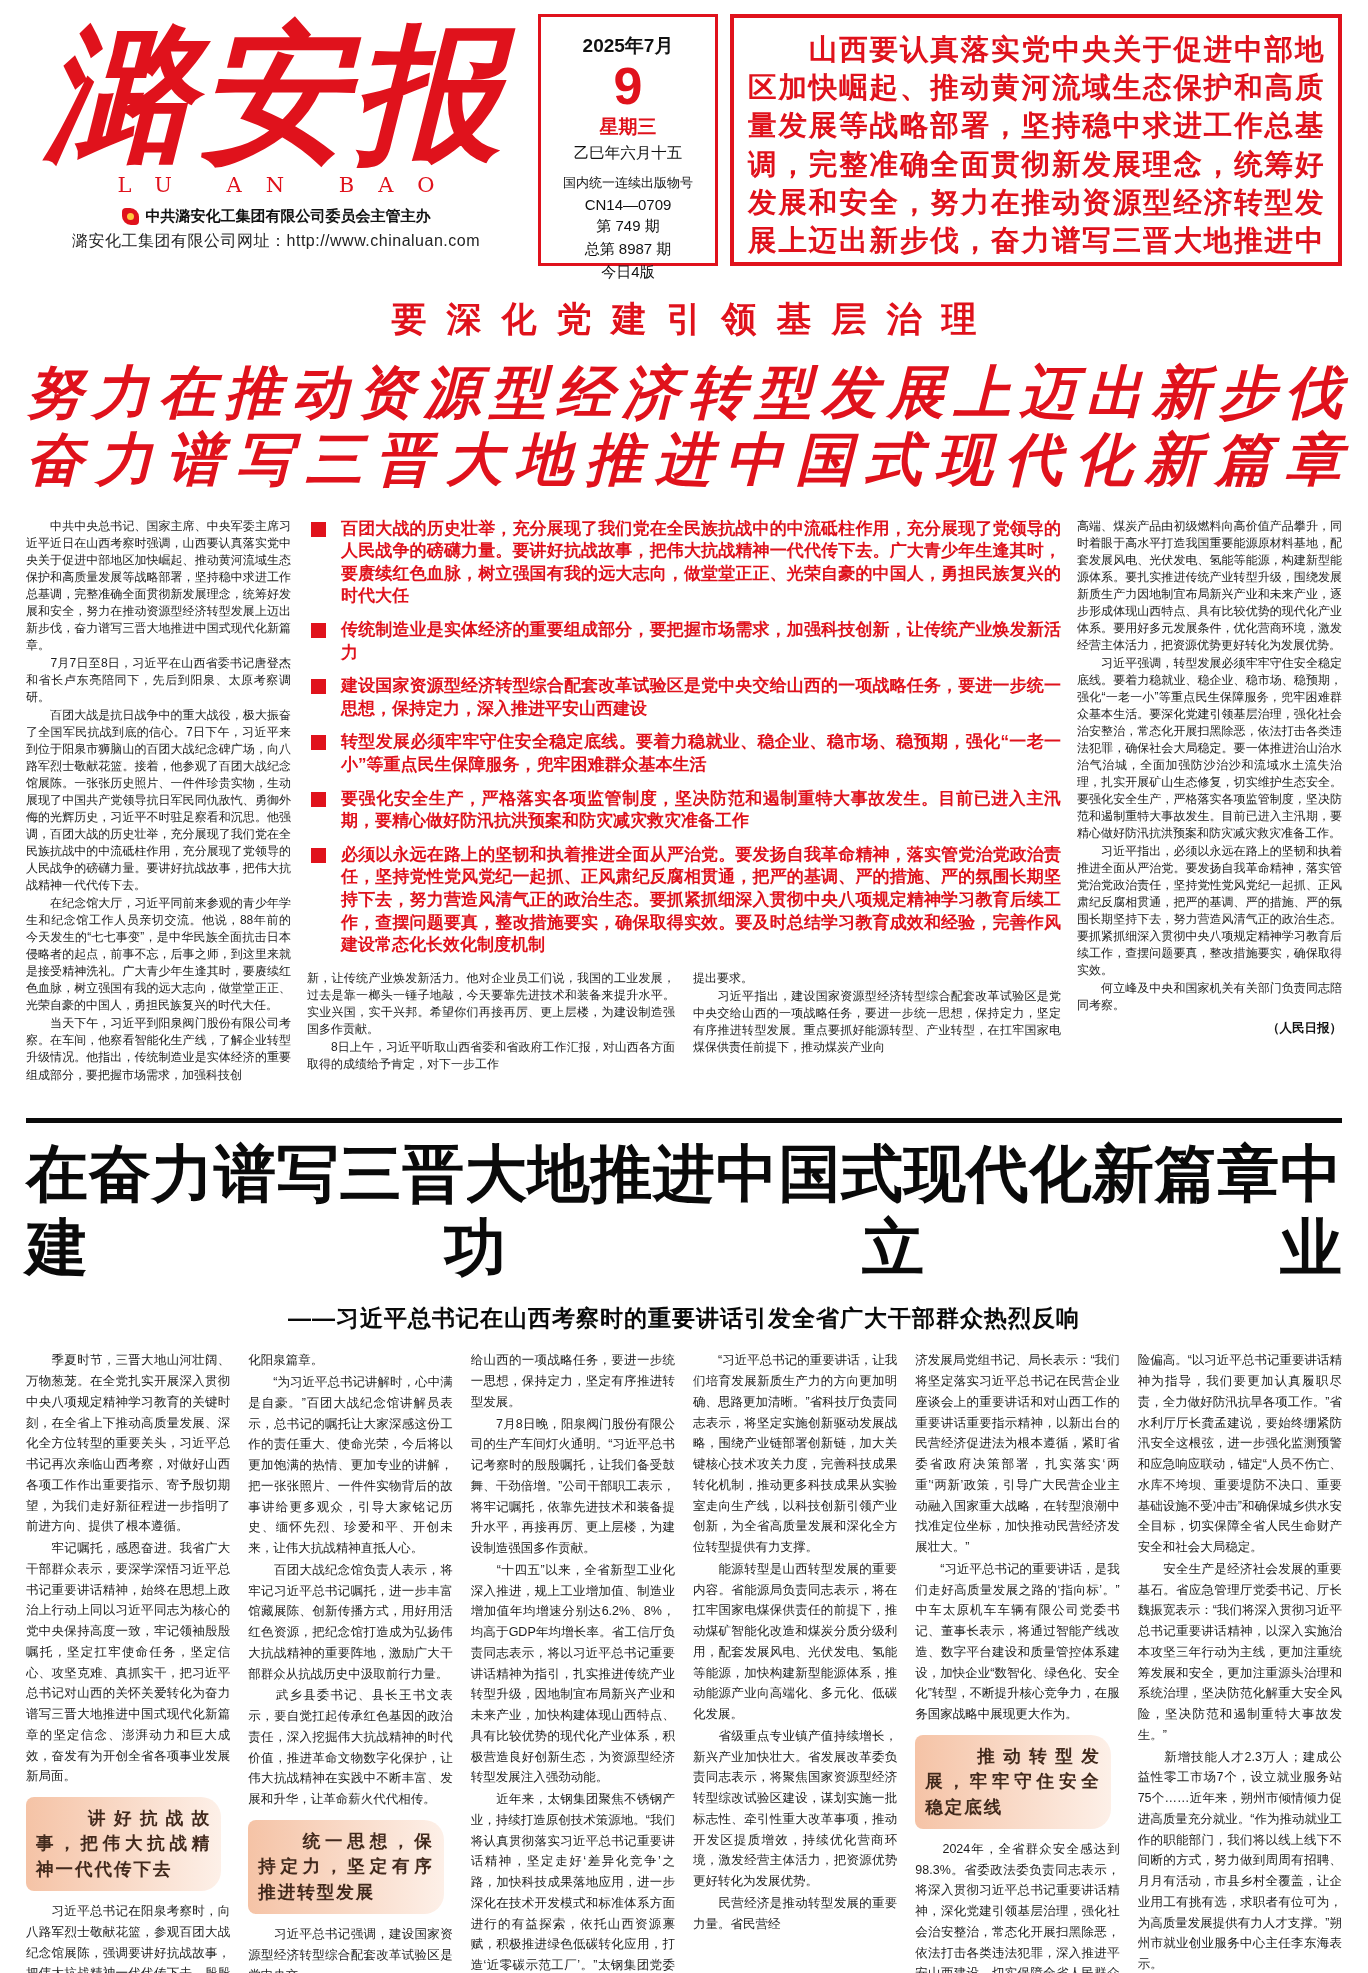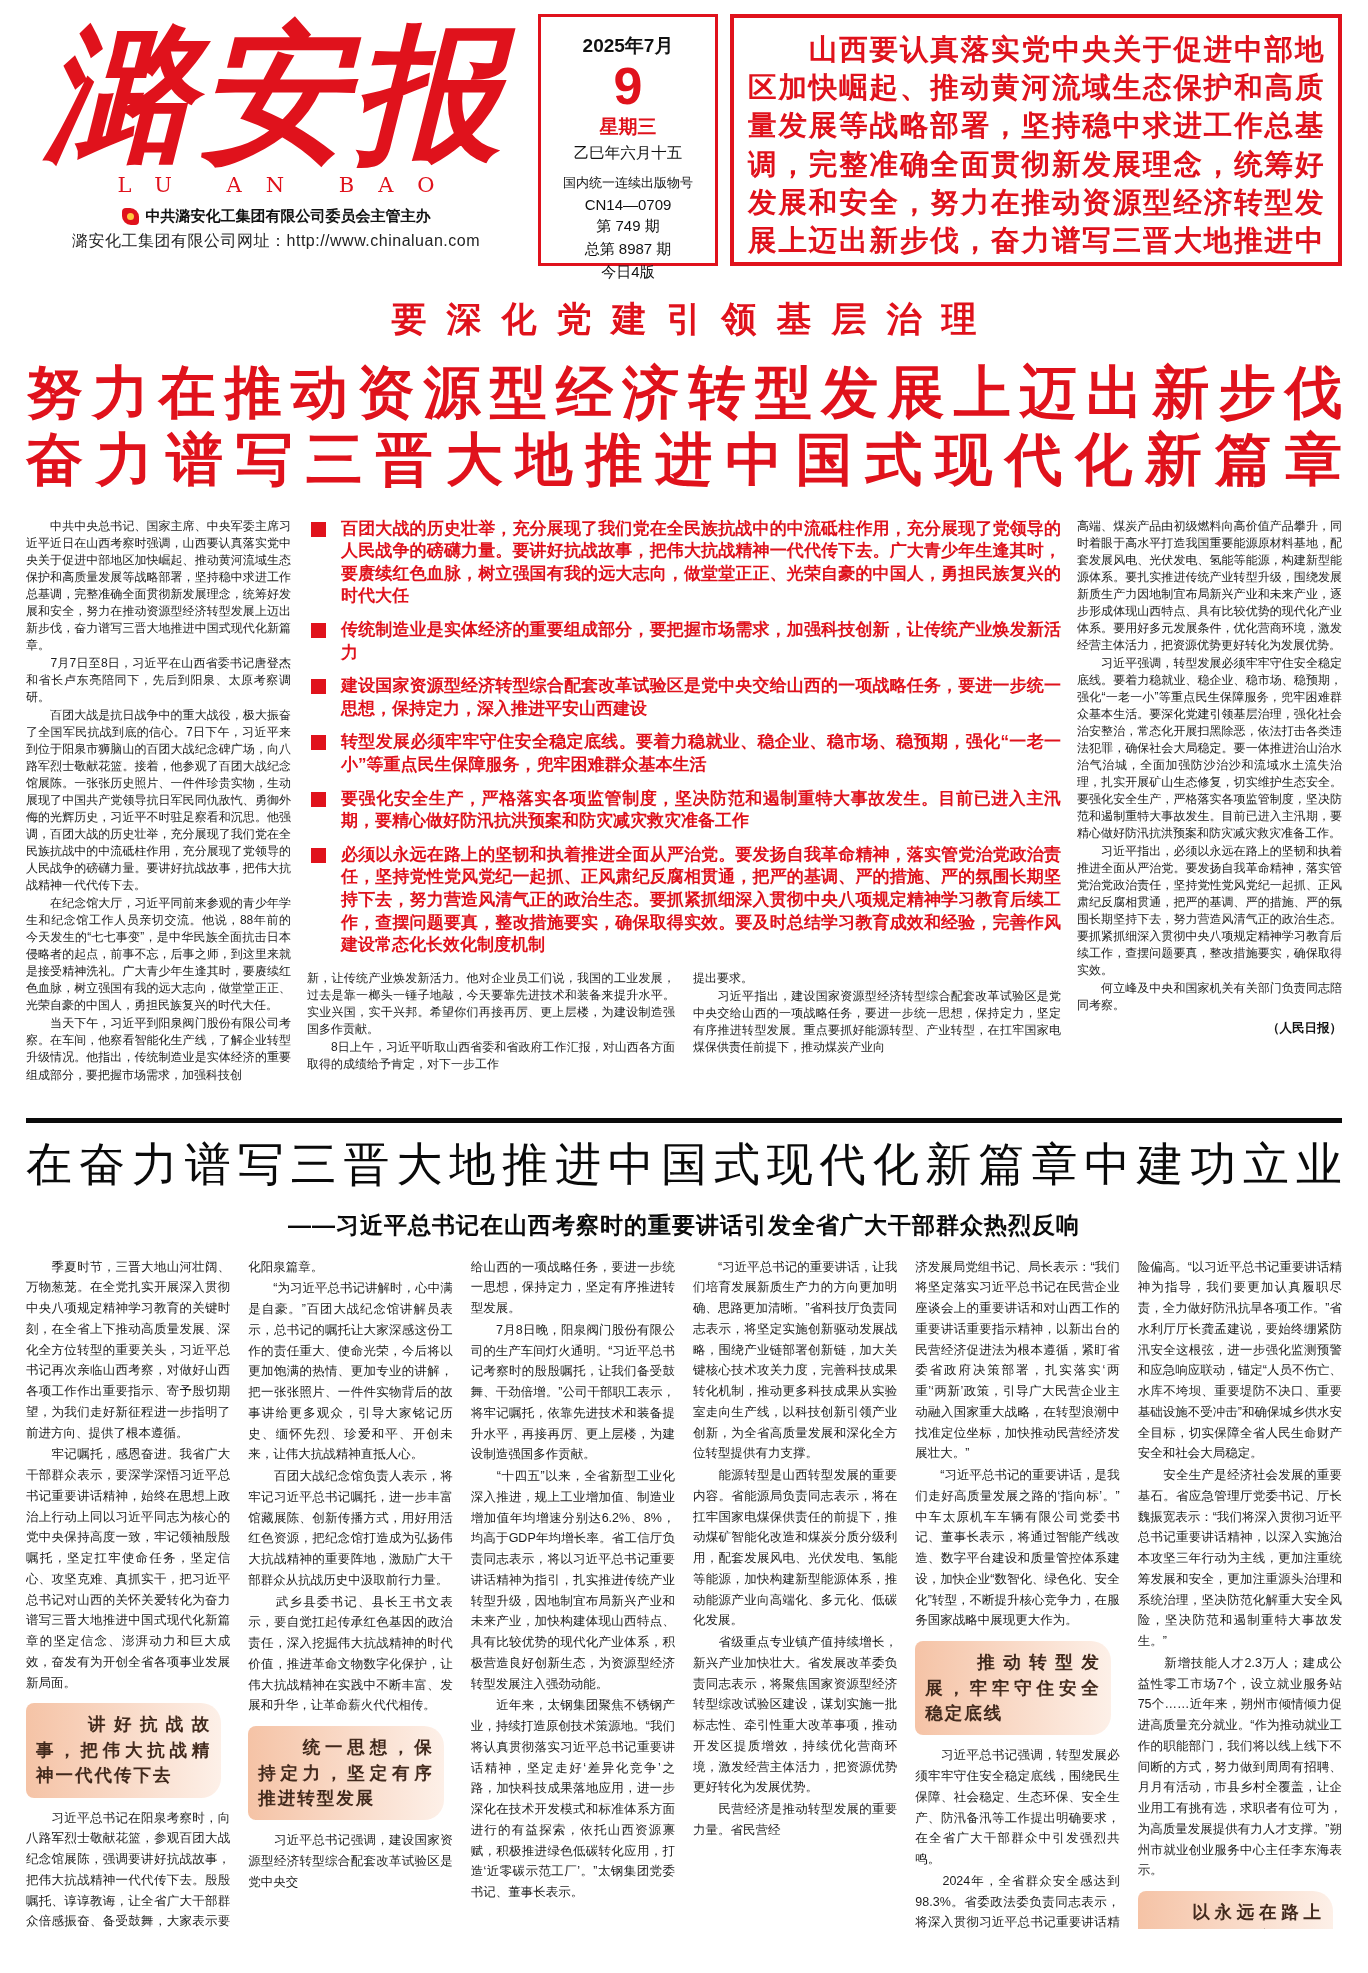--- a/index.html
+++ b/index.html
@@ -49,21 +49,21 @@
   }
   .quote-box p{
     color:var(--red);font-weight:900;font-size:28.5px;line-height:1.34;
     text-align:justify;letter-spacing:.5px;
   }
   
   .kicker{
     margin-top:14px;text-align:center;color:var(--red);
     font-size:35px;font-weight:900;letter-spacing:20px;text-indent:20px;
   }
-  .headline-red{margin:16px 0 24px 0;}
+  .headline-red{margin:16px 0 24px 0;font-style:italic;}
   .headline-red .hl{
     color:var(--red);font-weight:900;font-size:57px;line-height:1.18;
     text-align:justify;text-align-last:justify;width:100%;
   }
   .s1-body{display:flex;gap:16px;height:580px;}
   .s1-col{flex:0 0 265px;overflow:hidden;height:100%;}
   .s1-mid{flex:1;overflow:hidden;height:100%;display:flex;flex-direction:column;}
   .body-p{
     font-size:12px;line-height:1.42;text-align:justify;color:#1c1c1c;
     margin-bottom:1px;
@@ -72,21 +72,21 @@
   .bullets li{position:relative;padding-left:34px;margin-bottom:11px;
     color:var(--red);font-weight:700;font-size:17px;line-height:1.33;text-align:justify;}
   .sq{position:absolute;left:4px;top:4px;width:15px;height:15px;background:var(--red);}
   .s1-mid-bottom{display:flex;gap:18px;margin-top:14px;flex:1;overflow:hidden;}
   .s1-subcol{flex:1;overflow:hidden;}
   .credit{font-size:12.5px;font-weight:bold;text-align:right;margin-top:6px;color:#111;}
   
   .story-divider{border:none;border-top:5px solid #0a0a0a;margin:20px 0 14px 0;}
   
   .s2-headline{
-    color:#0a0a0a;font-size:46px;font-weight:400;line-height:1.2;
+    color:#0a0a0a;font-size:62px;font-weight:700;line-height:1.2;
     text-align:justify;text-align-last:justify;width:100%;
     font-family:"Liberation Sans","DejaVu Sans",sans-serif;
   }
   .s2-subtitle{
     text-align:center;font-size:23px;font-weight:bold;color:#0a0a0a;
     margin:18px 0 16px 0;letter-spacing:1px;
   }
   .s2-cols{display:flex;gap:18px;height:672px;overflow:hidden;}
   .s2col{flex:1;overflow:hidden;}
   .body-p2{
@@ -206,21 +206,20 @@
         <div class="s2col">
           <p class="body-p2">　　“习近平总书记的重要讲话，让我们培育发展新质生产力的方向更加明确、思路更加清晰。”省科技厅负责同志表示，将坚定实施创新驱动发展战略，围绕产业链部署创新链，加大关键核心技术攻关力度，完善科技成果转化机制，推动更多科技成果从实验室走向生产线，以科技创新引领产业创新，为全省高质量发展和深化全方位转型提供有力支撑。</p>
           <p class="body-p2">　　能源转型是山西转型发展的重要内容。省能源局负责同志表示，将在扛牢国家电煤保供责任的前提下，推动煤矿智能化改造和煤炭分质分级利用，配套发展风电、光伏发电、氢能等能源，加快构建新型能源体系，推动能源产业向高端化、多元化、低碳化发展。</p>
           <p class="body-p2">　　省级重点专业镇产值持续增长，新兴产业加快壮大。省发展改革委负责同志表示，将聚焦国家资源型经济转型综改试验区建设，谋划实施一批标志性、牵引性重大改革事项，推动开发区提质增效，持续优化营商环境，激发经营主体活力，把资源优势更好转化为发展优势。</p>
           <p class="body-p2">　　民营经济是推动转型发展的重要力量。省民营经</p>
         </div>
         <div class="s2col">
           <p class="body-p2">济发展局党组书记、局长表示：“我们将坚定落实习近平总书记在民营企业座谈会上的重要讲话和对山西工作的重要讲话重要指示精神，以新出台的民营经济促进法为根本遵循，紧盯省委省政府决策部署，扎实落实‘两重’‘两新’政策，引导广大民营企业主动融入国家重大战略，在转型浪潮中找准定位坐标，加快推动民营经济发展壮大。”</p>
           <p class="body-p2">　　“习近平总书记的重要讲话，是我们走好高质量发展之路的‘指向标’。”中车太原机车车辆有限公司党委书记、董事长表示，将通过智能产线改造、数字平台建设和质量管控体系建设，加快企业“数智化、绿色化、安全化”转型，不断提升核心竞争力，在服务国家战略中展现更大作为。</p>
           <div class="subhead">　　推动转型发展，牢牢守住安全稳定底线</div>
-          <p class="body-p2">　　习近平总书记强调，转型发展必须牢牢守住安全稳定底线，围绕民生保障、社会稳定、生态环保、安全生产、防汛备汛等工作提出明确要求，在全省广大干部群众中引发强烈共鸣。</p>
           <p class="body-p2">　　2024年，全省群众安全感达到98.3%。省委政法委负责同志表示，将深入贯彻习近平总书记重要讲话精神，深化党建引领基层治理，强化社会治安整治，常态化开展扫黑除恶，依法打击各类违法犯罪，深入推进平安山西建设，切实保障全省人民群众安全和社会大局稳定。</p>
         </div>
         <div class="s2col">
           <p class="body-p2">险偏高。“以习近平总书记重要讲话精神为指导，我们要更加认真履职尽责，全力做好防汛抗旱各项工作。”省水利厅厅长龚孟建说，要始终绷紧防汛安全这根弦，进一步强化监测预警和应急响应联动，锚定“人员不伤亡、水库不垮坝、重要堤防不决口、重要基础设施不受冲击”和确保城乡供水安全目标，切实保障全省人民生命财产安全和社会大局稳定。</p>
           <p class="body-p2">　　安全生产是经济社会发展的重要基石。省应急管理厅党委书记、厅长魏振宽表示：“我们将深入贯彻习近平总书记重要讲话精神，以深入实施治本攻坚三年行动为主线，更加注重统筹发展和安全，更加注重源头治理和系统治理，坚决防范化解重大安全风险，坚决防范和遏制重特大事故发生。”</p>
           <p class="body-p2">　　新增技能人才2.3万人；建成公益性零工市场7个，设立就业服务站75个……近年来，朔州市倾情倾力促进高质量充分就业。“作为推动就业工作的职能部门，我们将以线上线下不间断的方式，努力做到周周有招聘、月月有活动，市县乡村全覆盖，让企业用工有挑有选，求职者有位可为，为高质量发展提供有力人才支撑。”朔州市就业创业服务中心主任李东海表示。</p>
           <div class="subhead">　　以永远在路上的坚韧和执着推进全面从严治党</div>
         </div>
       </div>
   </section>

